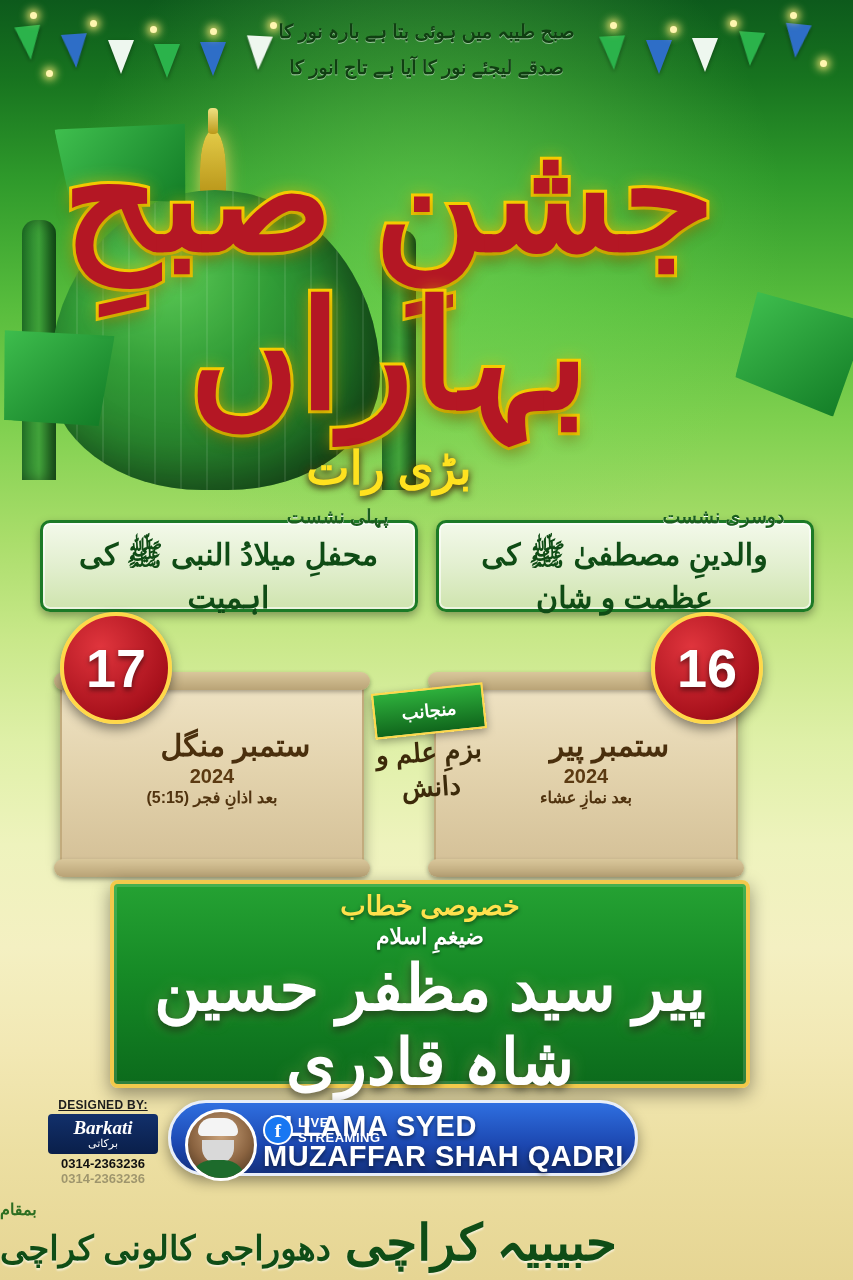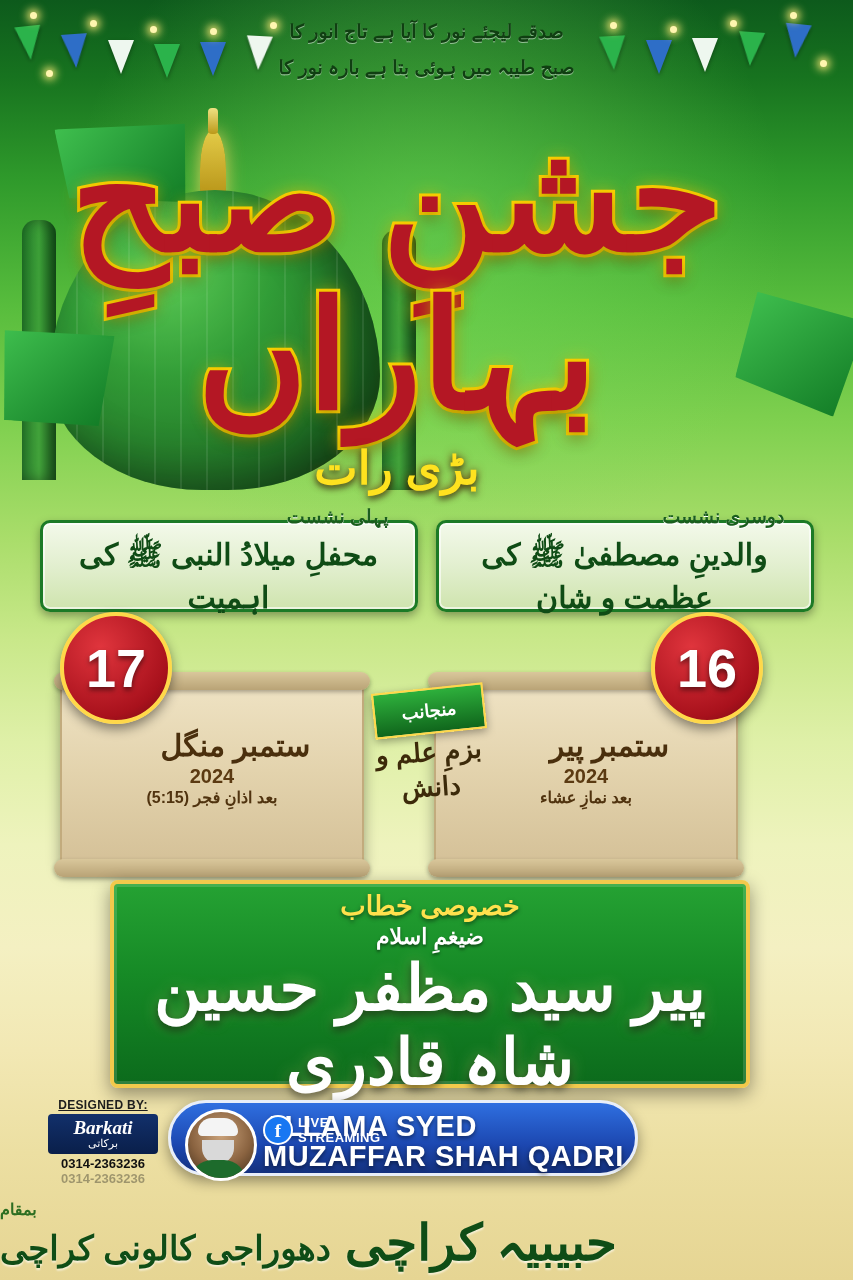--- a/index.html
+++ b/index.html
@@ -150,21 +150,21 @@
   .couplet div {
     font-size: 19px;
     line-height: 1.9;
     letter-spacing: .5px;
   }
 
   
   .title-block {
     position: absolute;
     top: 120px;
-    left: 8px;
+    left: 0;
     width: 778px;
     text-align: center;
     direction: rtl;
   }
   .title-main {
     font-size: 150px;
     line-height: 1.05;
     font-weight: bold;
     color: #b41724;
     -webkit-text-stroke: 6px #ffd300;
@@ -562,22 +562,22 @@
     <div class="bulb" style="left:270px;top:22px"></div>
     <div class="bulb" style="left:610px;top:22px"></div>
     <div class="bulb" style="left:670px;top:26px"></div>
     <div class="bulb" style="left:730px;top:20px"></div>
     <div class="bulb" style="left:790px;top:12px"></div>
     <div class="bulb" style="left:820px;top:60px"></div>
     <div class="bulb" style="left:46px;top:70px"></div>
   </div>
 
   <div class="couplet">
+    <div>صبح طیبہ میں ہوئی بتا ہے بارہ نور کا</div>
     <div>صدقے لیجئے نور کا آیا ہے تاج انور کا</div>
-    <div>صبح طیبہ میں ہوئی بتا ہے بارہ نور کا</div>
   </div>
 
   <div class="title-block">
     <div class="title-main">جشنِ صبحِ بہاراں</div>
     <div class="title-sub">بڑی رات</div>
   </div>
 
   <div class="sessions">
     <div class="session">
       <div class="s-label">پہلی نشست</div>

